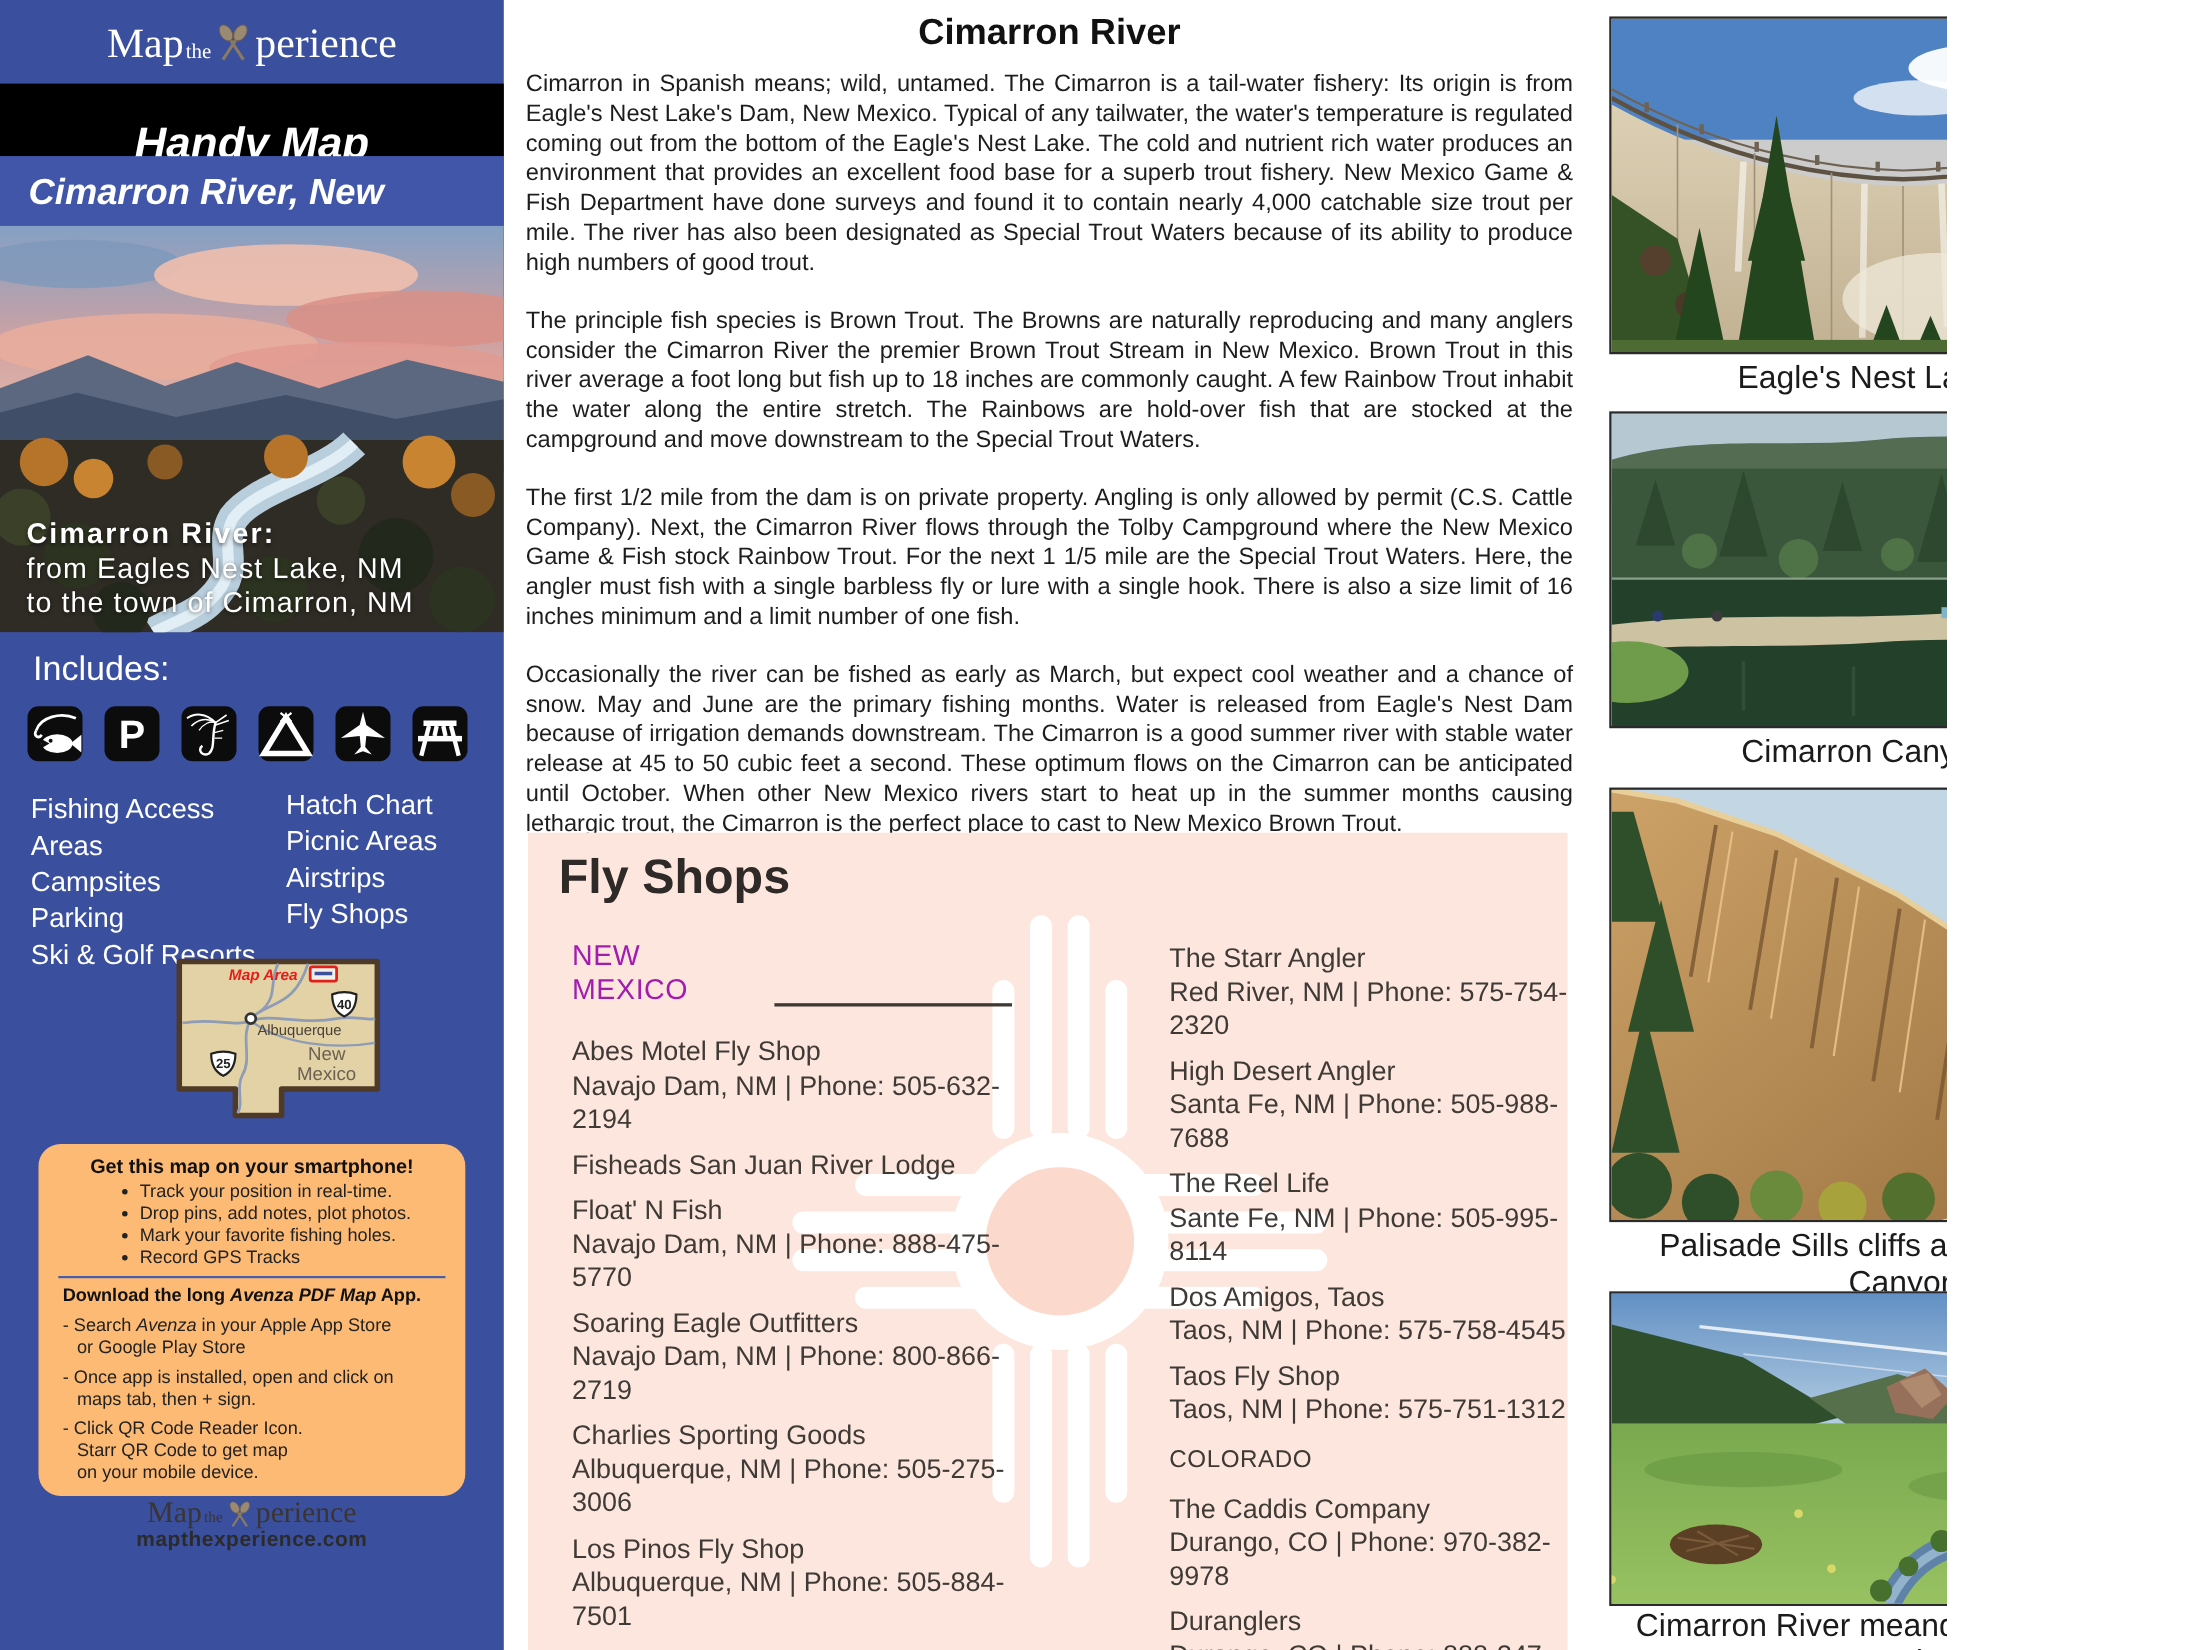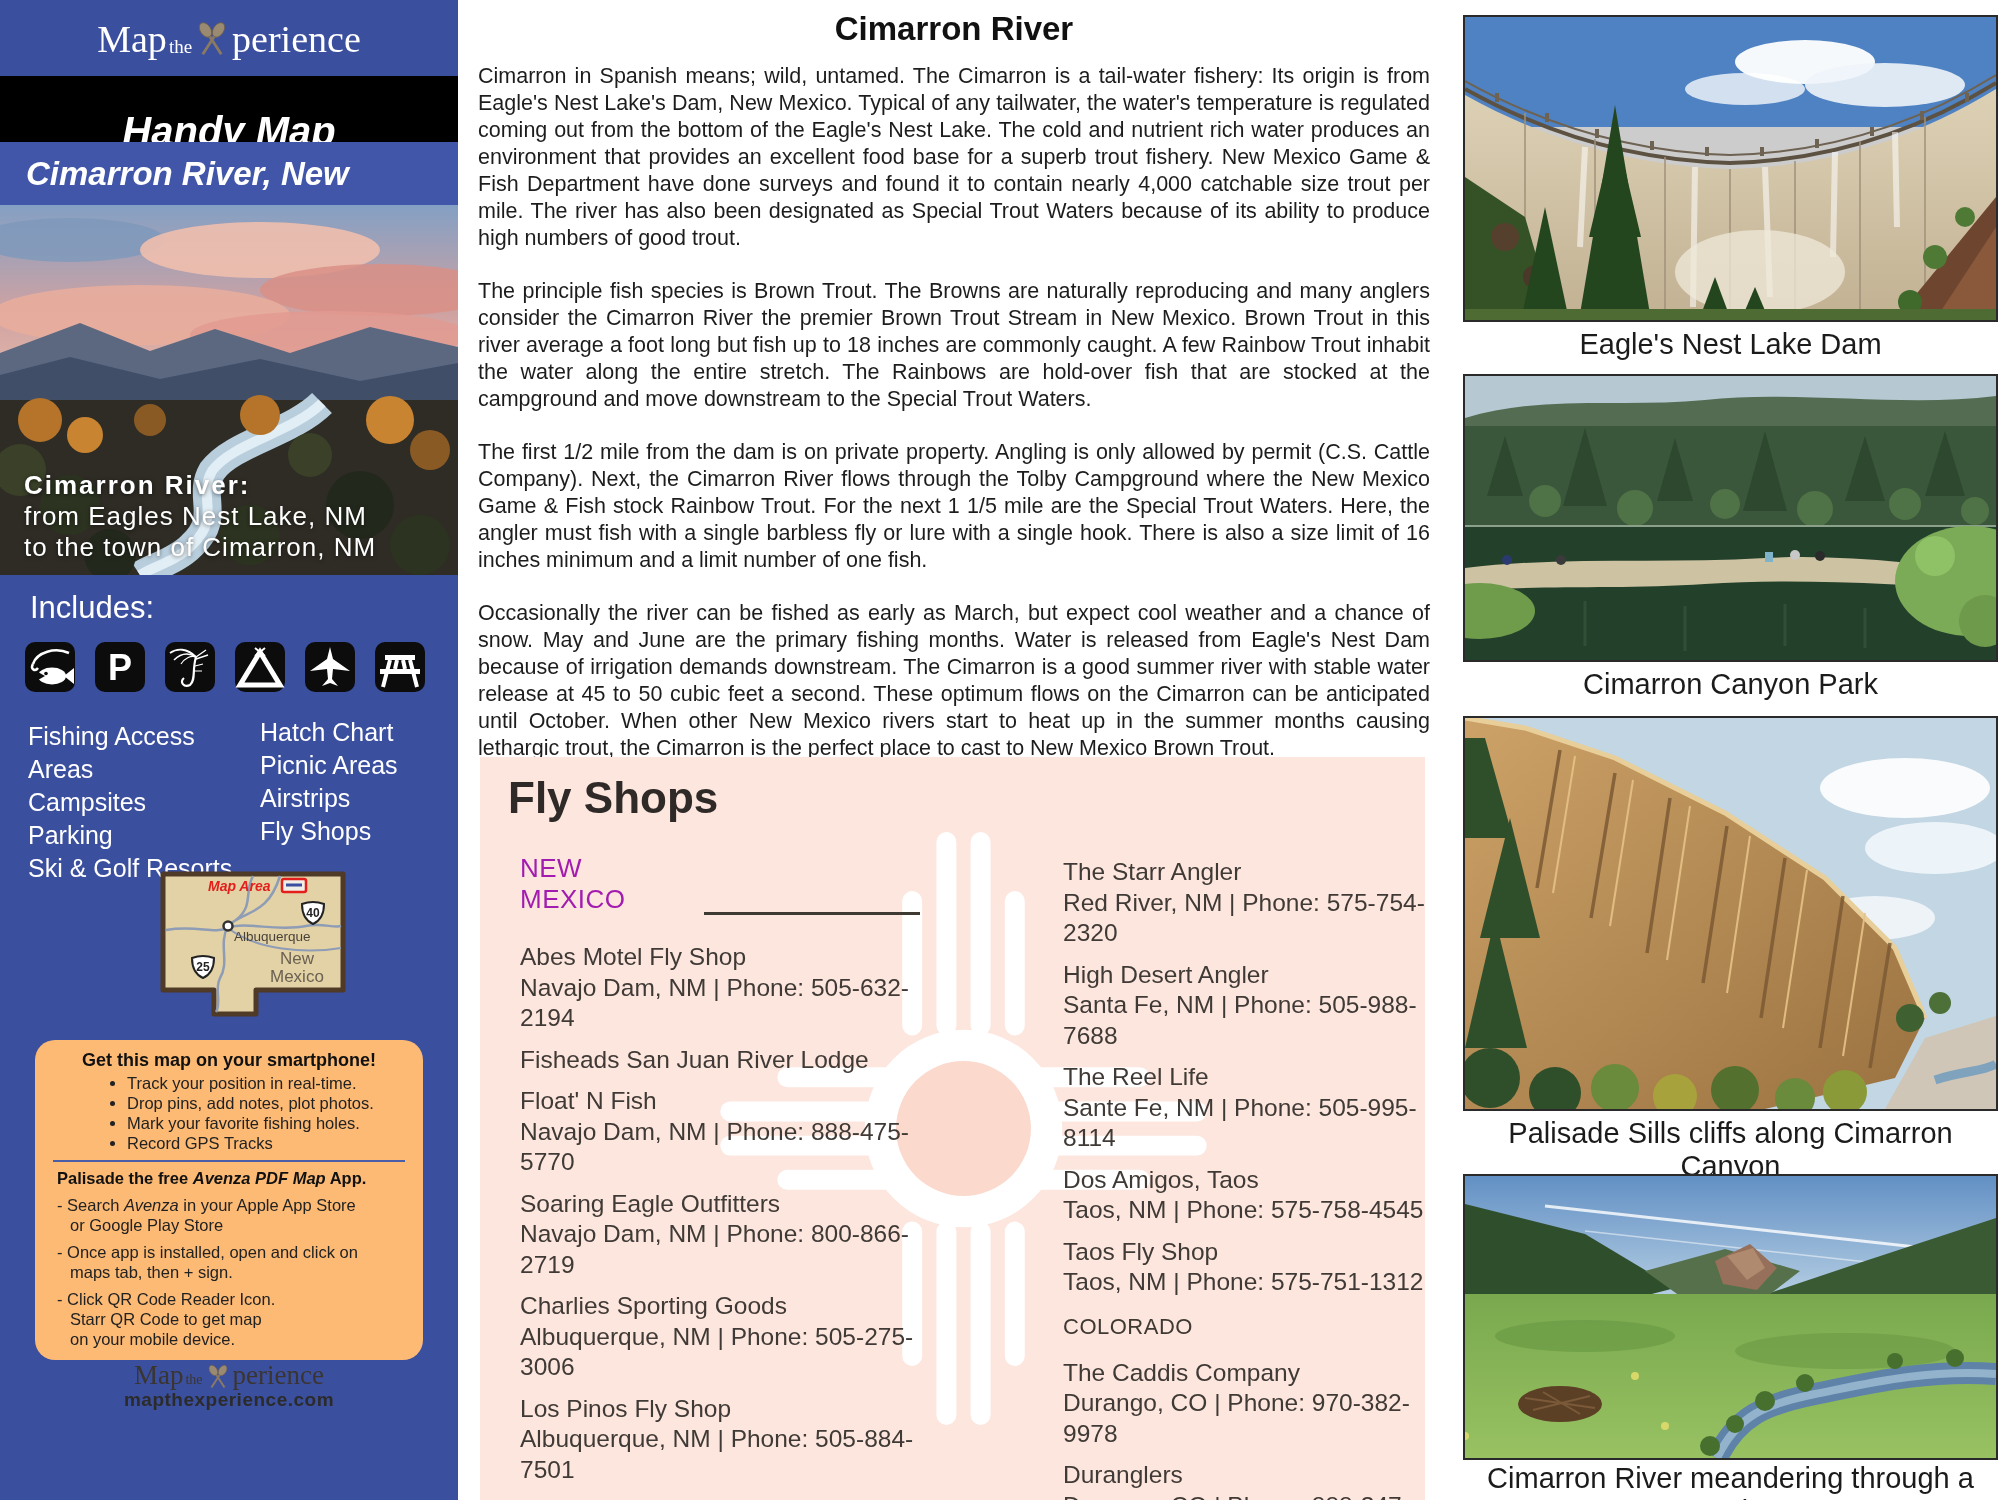--- a/index.html
+++ b/index.html
@@ -1,16 +1,16 @@
 <!DOCTYPE html>
 <html><head>
 <meta charset="utf-8">
 <style>
   html,body{margin:0;padding:0;background:#ffffff;}
-  .page{position:relative;width:2000px;height:1500px;background:#ffffff;overflow:hidden;
+  .page{position:relative;width:1770px;height:1500px;background:#ffffff;overflow:hidden;
         font-family:"Liberation Sans",sans-serif;color:#1d1d1d;}
 
   
   .sidebar{position:absolute;left:0;top:0;width:458px;height:1500px;background:#3b4f9f;}
   .logo-row{display:flex;align-items:baseline;justify-content:center;gap:2px;}
   .logo-top{position:absolute;top:14px;left:0;width:458px;}
   .logo-top .lg-main{font-family:"Liberation Serif",serif;font-size:38px;color:#ffffff;}
   .logo-top .lg-the{font-family:"Liberation Serif",serif;font-size:19px;color:#ffffff;position:relative;top:1px;}
   .paddles{position:relative;top:7px;margin:0 1px;}
   .band-black{position:absolute;top:76px;left:0;width:458px;height:66px;background:#000000;
@@ -238,21 +238,21 @@
 
     <div class="phone-box">
       <div class="pb-title">Get this map on your smartphone!</div>
       <ul class="pb-bullets">
         <li>Track your position in real-time.</li>
         <li>Drop pins, add notes, plot photos.</li>
         <li>Mark your favorite fishing holes.</li>
         <li>Record GPS Tracks</li>
       </ul>
       <hr class="pb-divider">
-      <div class="pb-download"><span>Palisade the free </span><span style="font-style:italic">Avenza PDF Map</span><span> App.</span></div>
+      <div class="pb-download"><span>Download the long </span><span style="font-style:italic">Avenza PDF Map</span><span> App.</span></div>
       <div class="pb-step">
         <div><span>- Search </span><span style="font-style:italic">Avenza</span><span> in your Apple App Store</span></div>
         <div class="cont">or Google Play Store</div>
       </div>
       <div class="pb-step">
         <div>- Once app is installed, open and click on</div>
         <div class="cont">maps tab, then + sign.</div>
       </div>
       <div class="pb-step">
         <div>- Click QR Code Reader Icon.</div>

